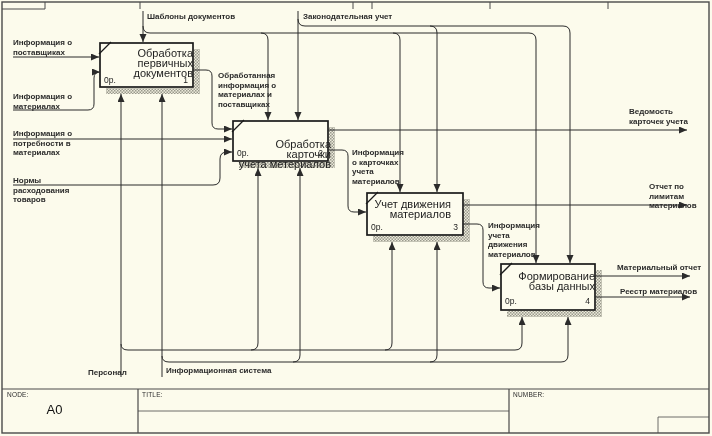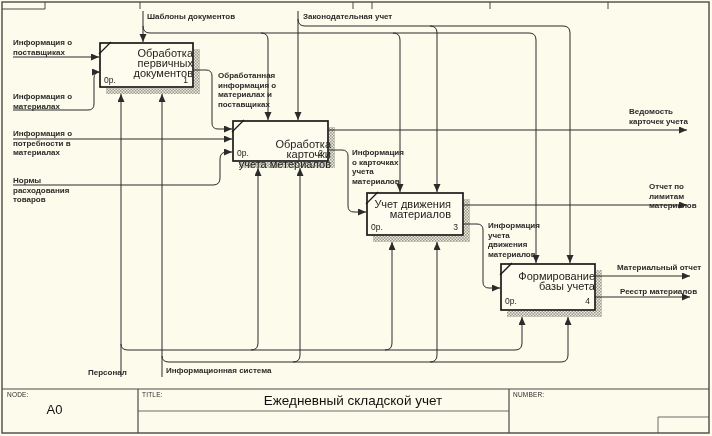--- a/index.html
+++ b/index.html
@@ -170,23 +170,22 @@
 учета метериалов</div>
   <div class="box-cost" style="left:237px;top:148px">0р.</div>
   <div class="box-num" style="left:233px;top:148px;width:90px">2</div>
 
   <div class="box-title" style="left:367px;top:199px;width:84px">Учет движения
 материалов</div>
   <div class="box-cost" style="left:371px;top:222px">0р.</div>
   <div class="box-num" style="left:367px;top:222px;width:91px">3</div>
 
   <div class="box-title" style="left:501px;top:271px;width:94px">Формирование
-базы учета</div>
+базы данных</div>
   <div class="box-cost" style="left:505px;top:296px">0р.</div>
   <div class="box-num" style="left:501px;top:296px;width:89px">4</div>
 
   <div class="kit-label" style="left:7px;top:391px">NODE:</div>
   <div class="node-value" style="left:7px;top:402px;width:95px">A0</div>
   <div class="kit-label" style="left:142px;top:391px">TITLE:</div>
-  <div class="title-value" style="left:138px;top:393px;width:430px">Ежедневный складской учет</div>
   <div class="kit-label" style="left:513px;top:391px">NUMBER:</div>
 
 </div>
 
 </body></html>

